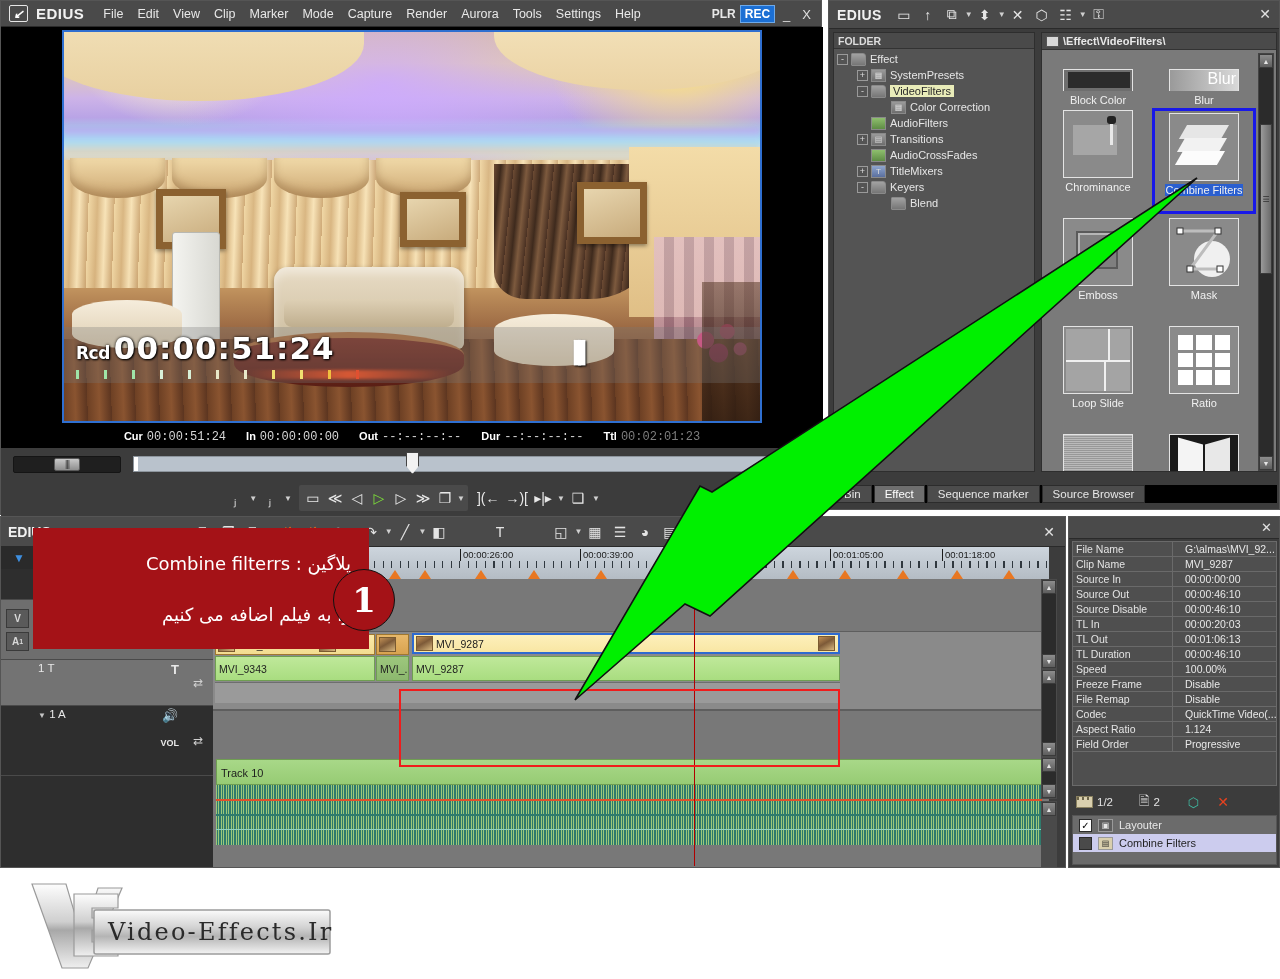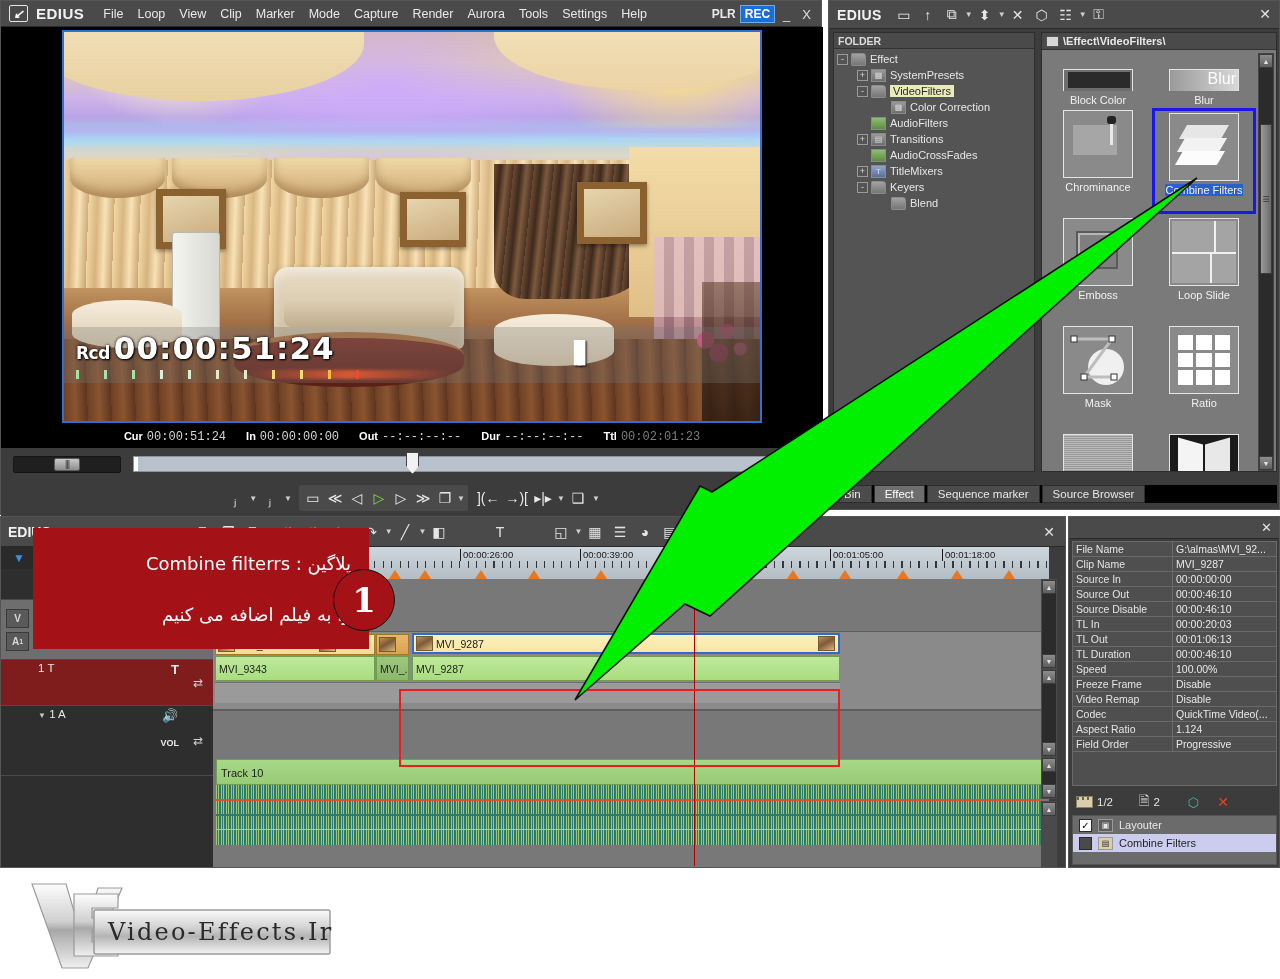--- a/index.html
+++ b/index.html
@@ -475,21 +475,21 @@
     background: #3c3c3c; border: 1px solid #555;
   }
   #info-titlebar { height: 22px; background: #4a4a4a; position: relative; border-bottom: 1px solid #2a2a2a; }
   #info-close { position: absolute; right: 7px; top: 3px; font-size: 13px; color: #e2e2e2; }
   #info-table { position: absolute; left: 3px; top: 24px; width: 205px; height: 245px;
     background: #4f4f4f; border: 1px solid #6a6a6a; overflow: hidden; }
   .info-row { display: flex; height: 15px; border-bottom: 1px solid #6a6a6a; }
   .info-key { width: 100px; padding-left: 3px; font-size: 10.5px; color: #e4e4e4;
      border-right: 1px solid #6a6a6a; line-height: 15px; white-space: nowrap; overflow: hidden; }
   .info-val { flex: 1; padding-left: 3px; font-size: 10.5px; color: #e8e8e8; line-height: 15px;
-     white-space: nowrap; overflow: hidden; }
+     white-space: nowrap; overflow: hidden; margin-left: 9px; }
   #info-toolbar {
     position: absolute; left: 3px; top: 272px; width: 205px; height: 26px;
     display: flex; align-items: center; gap: 6px; padding-left: 4px;
   }
   .it-ico { display:flex; align-items:center; gap: 4px; font-size: 11.5px; color: #e4e4e4; }
   .filmstrip {
     width: 17px; height: 12px; background: #d9cfae; border: 1px solid #8a8160;
     display:flex; align-items:center;
     background-image: repeating-linear-gradient(90deg,#6a6248 0 2px, transparent 2px 5px);
     background-size: 100% 3px; background-repeat: no-repeat;
@@ -537,21 +537,21 @@
 <body class="nosel">
 
 <div id="player-window">
 
   <div id="player-titlebar">
     <div class="app-logo-box">
       <span>↙</span>
     </div>
     <div class="app-name">EDIUS</div>
     <div class="menu-item">File</div>
-    <div class="menu-item">Loop</div>
+    <div class="menu-item">Edit</div>
     <div class="menu-item">View</div>
     <div class="menu-item">Clip</div>
     <div class="menu-item">Marker</div>
     <div class="menu-item">Mode</div>
     <div class="menu-item">Capture</div>
     <div class="menu-item">Render</div>
     <div class="menu-item">Aurora</div>
     <div class="menu-item">Tools</div>
     <div class="menu-item">Settings</div>
     <div class="menu-item">Help</div>
@@ -784,40 +784,40 @@
       </div>
 
       <div class="eff-cell">
         <div class="eff-thumb">
           <div style="position:absolute;left:12px;top:12px;width:42px;height:38px;background:#7f7f7f;border:2px solid #5a5a5a;box-shadow:inset 2px 2px 0 #b6b6b6"></div>
         </div>
         <div class="eff-name">Emboss</div>
       </div>
       <div class="eff-cell">
         <div class="eff-thumb">
-          <div style="position:absolute;inset:2px;background:#a4a4a4"></div>
-          <div style="position:absolute;left:44px;top:2px;bottom:33px;width:2px;background:#f0f0f0"></div>
-          <div style="position:absolute;left:2px;right:2px;top:33px;height:2px;background:#f0f0f0"></div>
-          <div style="position:absolute;left:40px;top:35px;bottom:2px;width:2px;background:#f0f0f0"></div>
-        </div>
-        <div class="eff-name">Loop Slide</div>
-      </div>
-
-      <div class="eff-cell">
-        <div class="eff-thumb">
           <div style="position:absolute;left:24px;top:22px;width:36px;height:36px;border-radius:50%;background:#f0f0f0"></div>
           <svg width="70" height="68" style="position:absolute;left:0;top:0">
             <polyline points="10,12 48,12 20,50 50,50" fill="none" stroke="#bdbdbd" stroke-width="3"></polyline>
             <rect x="7" y="9" width="6" height="6" fill="#fff" stroke="#333"></rect>
             <rect x="45" y="9" width="6" height="6" fill="#fff" stroke="#333"></rect>
             <rect x="17" y="47" width="6" height="6" fill="#fff" stroke="#333"></rect>
             <rect x="47" y="47" width="6" height="6" fill="#fff" stroke="#333"></rect>
           </svg>
         </div>
         <div class="eff-name">Mask</div>
+      </div>
+
+      <div class="eff-cell">
+        <div class="eff-thumb">
+          <div style="position:absolute;inset:2px;background:#a4a4a4"></div>
+          <div style="position:absolute;left:44px;top:2px;bottom:33px;width:2px;background:#f0f0f0"></div>
+          <div style="position:absolute;left:2px;right:2px;top:33px;height:2px;background:#f0f0f0"></div>
+          <div style="position:absolute;left:40px;top:35px;bottom:2px;width:2px;background:#f0f0f0"></div>
+        </div>
+        <div class="eff-name">Loop Slide</div>
       </div>
       <div class="eff-cell">
         <div class="eff-thumb">
           <div style="position:absolute;inset:8px;display:grid;grid-template-columns:repeat(3,1fr);grid-template-rows:repeat(3,1fr);gap:3px">
             <i style="background:#fff"></i>
               <i style="background:#fff"></i>
               <i style="background:#fff"></i>
             <i style="background:#fff"></i>
               <i style="background:#fff"></i>
               <i style="background:#fff"></i>
@@ -915,21 +915,21 @@
         <div class="th-arrow">▶</div>
         <div class="th-arrow">▶</div>
         <div class="th-rt-icons">
           <div class="th-ico-btn">▣</div>
           <div class="th-ico-btn">🔊</div>
         </div>
       </div>
       <div class="th-right">⇄</div>
     </div>
 
-    <div class="track-header" style="height:46px;background:#7f1d1d">
+    <div class="track-header" style="height:46px;background:#737373">
       <div class="th-lock-col"></div>
       <div class="th-main">
         <div class="th-title">1 T</div>
         <div class="th-rt-icons">
           <div style="font-size:13px;font-weight:bold;color:#e8e8e8">T</div>
         </div>
       </div>
       <div class="th-right">⇄</div>
     </div>
 
@@ -1076,21 +1076,21 @@
       </div>
     <div class="info-row">
       <span class="info-key">Speed</span>
       <span class="info-val">100.00%</span>
       </div>
     <div class="info-row">
       <span class="info-key">Freeze Frame</span>
       <span class="info-val">Disable</span>
       </div>
     <div class="info-row">
-      <span class="info-key">Video Remap</span>
+      <span class="info-key">File Remap</span>
       <span class="info-val">Disable</span>
       </div>
     <div class="info-row">
       <span class="info-key">Codec</span>
       <span class="info-val">QuickTime Video(...</span>
       </div>
     <div class="info-row">
       <span class="info-key">Aspect Ratio</span>
       <span class="info-val">1.124</span>
       </div>

